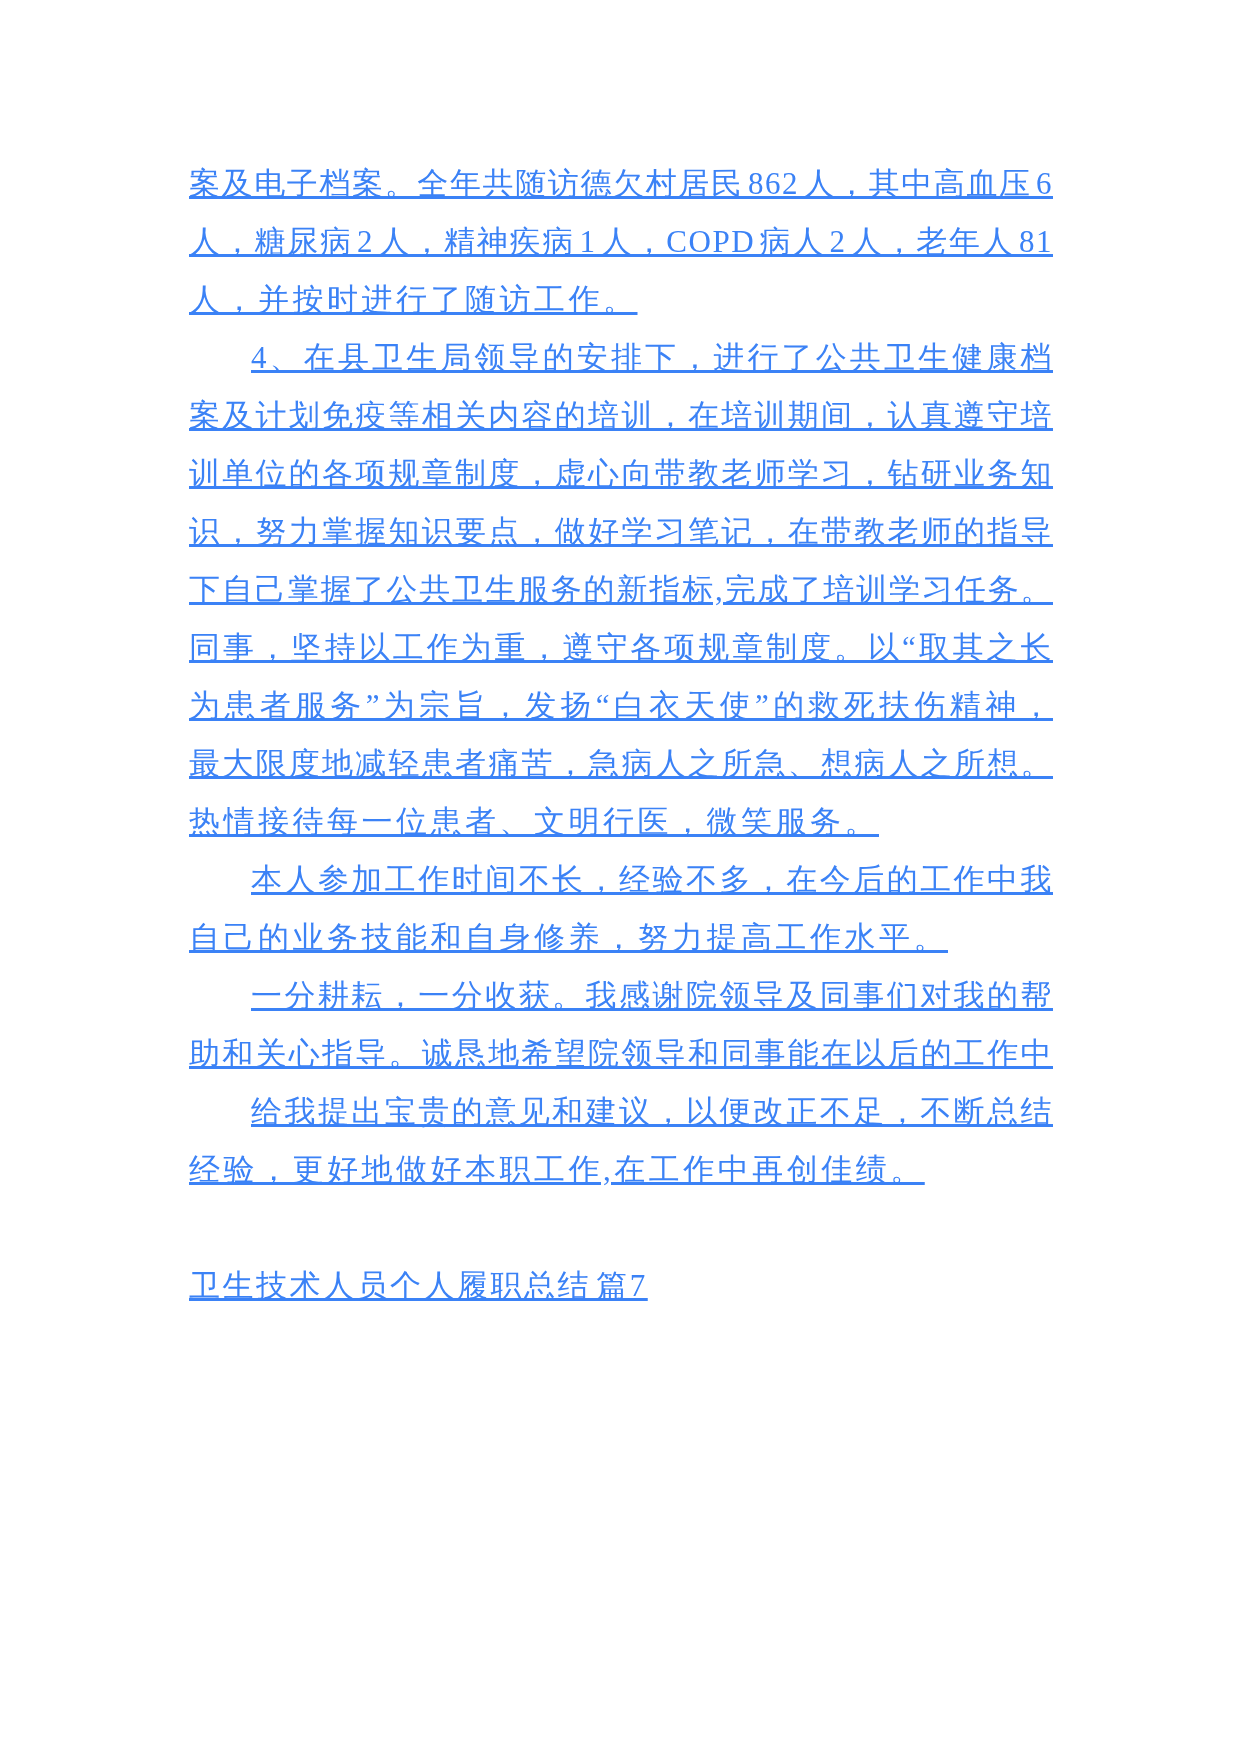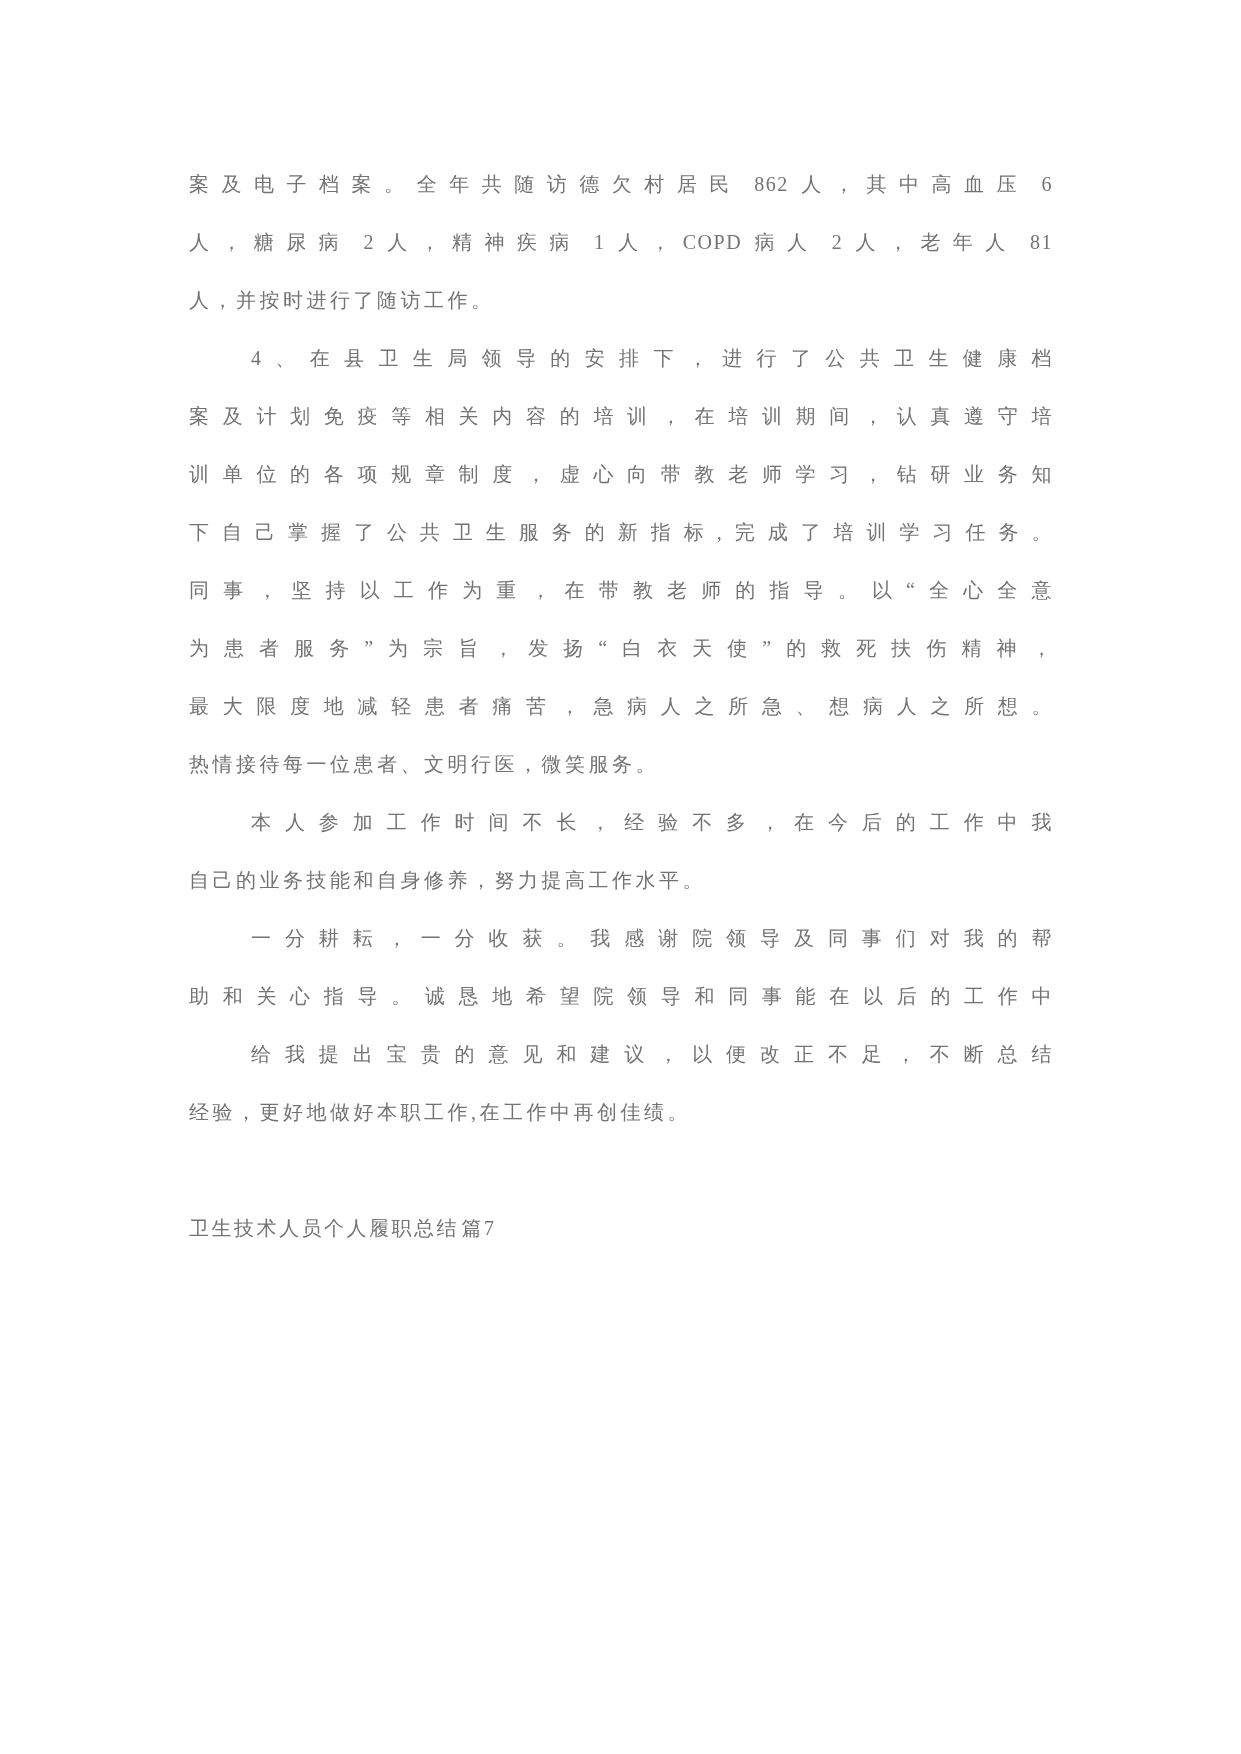--- a/index.html
+++ b/index.html
@@ -13,25 +13,26 @@
   }
   .doc {
     position: absolute;
     left: 189px;
     top: 155px;
     width: 864px;
   }
   .ln {
     height: 58px;
     line-height: 58px;
-    font-size: 20px;
-    color: #737373;
+    font-size: 31px;
+    color: #3b82f6;
     letter-spacing: 1.5px;
     word-spacing: -5px;
     overflow: hidden;
+    text-decoration: underline;
   }
   
   .ln.j {
     text-align: justify;
     text-align-last: justify;
   }
   
   .ln.pl {
     text-align: center;
     text-align-last: left;
@@ -52,22 +53,23 @@
 <body>
 
 <div class="page">
   <div class="doc">
     <div class="ln j">案及电子档案。全年共随访德欠村居民 862 人，其中高血压 6</div>
     <div class="ln j">人，糖尿病 2 人，精神疾病 1 人，COPD 病人 2 人，老年人 81</div>
     <div class="ln pl">人，并按时进行了随访工作。</div>
     <div class="ln j ind">4、在县卫生局领导的安排下，进行了公共卫生健康档</div>
     <div class="ln j">案及计划免疫等相关内容的培训，在培训期间，认真遵守培</div>
     <div class="ln j">训单位的各项规章制度，虚心向带教老师学习，钻研业务知</div>
+    <div class="ln j">识，努力掌握知识要点，做好学习笔记，在带教老师的指导</div>
     <div class="ln j">下自己掌握了公共卫生服务的新指标,完成了培训学习任务。</div>
-    <div class="ln j">同事，坚持以工作为重，在带教老师的指导。以“全心全意</div>
+    <div class="ln j">同事，坚持以工作为重，遵守各项规章制度。以“取其之长</div>
     <div class="ln j">为患者服务”为宗旨，发扬“白衣天使”的救死扶伤精神，</div>
     <div class="ln j">最大限度地减轻患者痛苦，急病人之所急、想病人之所想。</div>
     <div class="ln pl">热情接待每一位患者、文明行医，微笑服务。</div>
     <div class="ln j ind">本人参加工作时间不长，经验不多，在今后的工作中我</div>
     <div class="ln pl">自己的业务技能和自身修养，努力提高工作水平。</div>
     <div class="ln j ind">一分耕耘，一分收获。我感谢院领导及同事们对我的帮</div>
     <div class="ln j">助和关心指导。诚恳地希望院领导和同事能在以后的工作中</div>
     <div class="ln j ind">给我提出宝贵的意见和建议，以便改正不足，不断总结</div>
     <div class="ln pl">经验，更好地做好本职工作,在工作中再创佳绩。</div>
     <div class="ln heading">卫生技术人员个人履职总结 篇7</div>

